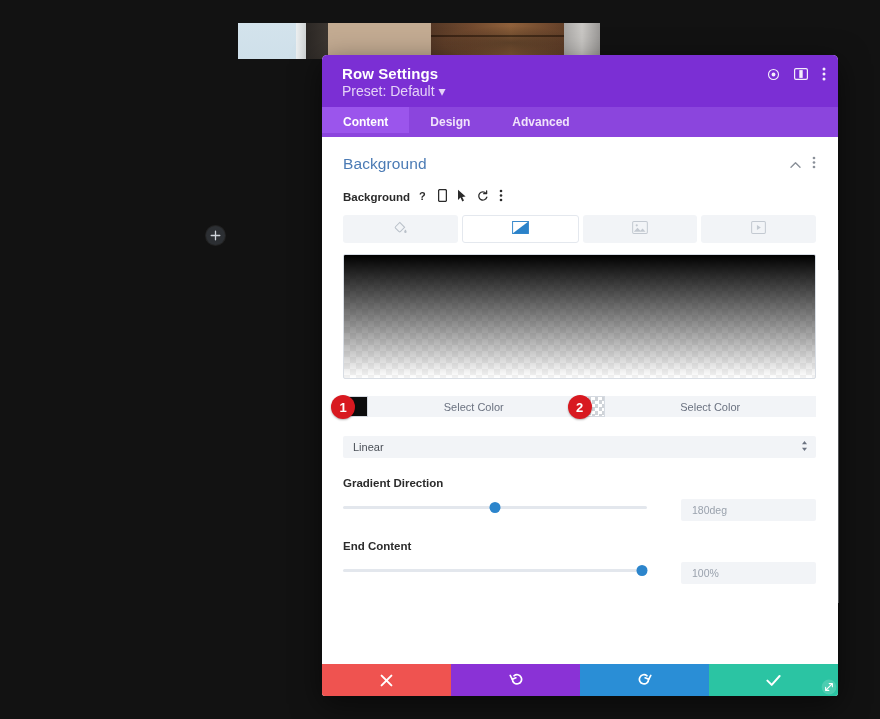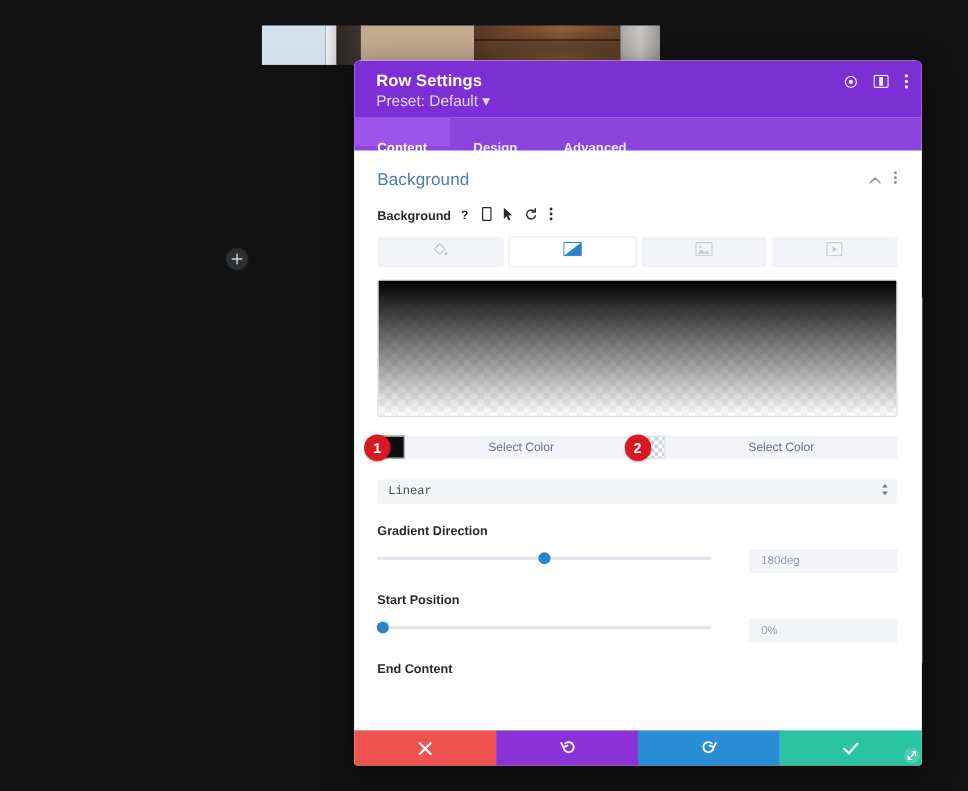--- a/index.html
+++ b/index.html
@@ -60,21 +60,21 @@
     position: relative; flex: 0 0 auto;
   }
   .modal-title { color:#fff; font-size: 15px; font-weight: bold; letter-spacing:.1px; line-height: 19px; }
   .modal-preset { color:#e4d2f7; font-size: 14px; margin-top: 2px; line-height: 13px; }
   .hdr-icons { position: absolute; right: 12px; top: 12px; display: flex; gap: 14px; align-items: center; }
   .hdr-icons .hi { opacity: .92; display: flex; align-items: center; justify-content: center; }
 
   .tabs { background: #8b45dd; height: 30px; display: flex; flex: 0 0 auto; }
   .tab {
     color: #f0e4fb; font-size: 12px; font-weight: bold; line-height: 30px;
-    padding: 12px 21px; height: 26px;
+    padding: 0 21px; height: 26px;
   }
   .tab.active { background: #9b55ec; color: #fff; }
 
   .modal-body {
     flex: 1 1 auto; background: #fff; overflow: hidden; position: relative;
     padding: 0 0 0 0;
   }
   .body-inner { padding: 18px 22px 0 21px; }
 
   .sec-head { display: flex; align-items: center; justify-content: space-between; margin-bottom: 15px;}
@@ -119,21 +119,21 @@
     box-shadow: 0 1px 2px rgba(0,0,0,.3);
   }
   .badge-1 { left: -12px; top: -1px; }
   .badge-2 { left: -12px; top: -1px; }
 
   .ctl { margin-top: 19px; }
   .ctl-label { font-size: 11.5px; color: #2b2b2b; font-weight: bold; margin-bottom: 10px; }
   .select-box {
     height: 22px; background: #f2f4f7; border-radius: 2px; display:flex;
     align-items:center; justify-content: space-between; padding: 0 8px 0 10px;
-    font-size: 11px; color: #4a4f57; font-family: Liberation Mono, monospace;
+    font-size: 11px; color: #4a4f57;
   }
   .slider-row { display: flex; align-items: flex-start; gap: 0; }
   .slider-wrap { flex: 1 1 auto; position: relative; height: 16px; display: flex; align-items: center; }
   .slider-track { width: 100%; height: 3px; background: #e3e7ed; border-radius: 2px; }
   .slider-knob {
     position: absolute; width: 11px; height: 11px; border-radius: 50%;
     background: #2c85cc; transform: translateX(-50%);
   }
   .slider-val {
     flex: 0 0 135px; height: 22px; margin-left: 34px; background: #f2f4f7;
@@ -349,33 +349,30 @@
           <div class="ctl-label">Gradient Direction</div>
           <div class="slider-row">
             <div class="slider-wrap">
               <div class="slider-track"></div>
               <div class="slider-knob" style="left:50%"></div>
             </div>
             <div class="slider-val">180deg</div>
           </div>
         </div>
 
+
         <div class="ctl">
-          <div class="ctl-label">Start Position</div>
+          <div class="ctl-label">End Content</div>
           <div class="slider-row">
             <div class="slider-wrap">
               <div class="slider-track"></div>
-              <div class="slider-knob" style="left:1.5%"></div>
+              <div class="slider-knob" style="left:98.5%"></div>
             </div>
-            <div class="slider-val">0%</div>
-          </div>
-        </div>
-
-        <div class="ctl">
-          <div class="ctl-label">End Content</div>
+            <div class="slider-val">100%</div>
+          </div>
         </div>
 
       </div>
     </div>
 
     <div class="modal-footer">
       <div class="fbtn cancel">
         <svg width="13" height="13" viewBox="0 0 13 13">
             <path d="M1.6 1.6l9.8 9.8M11.4 1.6l-9.8 9.8" stroke="#fff" stroke-width="2" stroke-linecap="round"></path>
           </svg>

